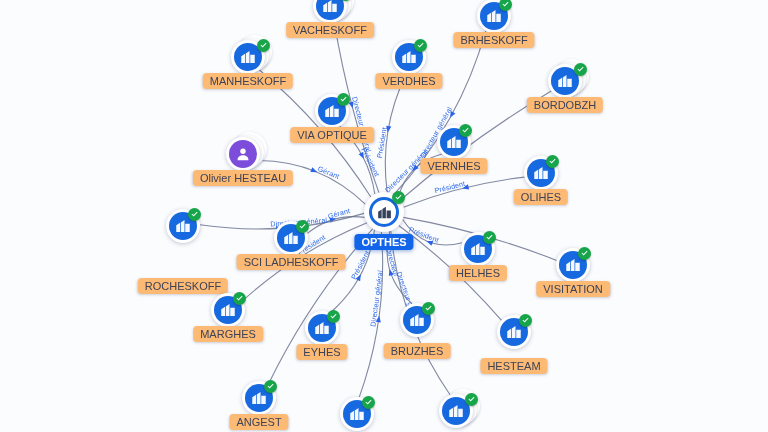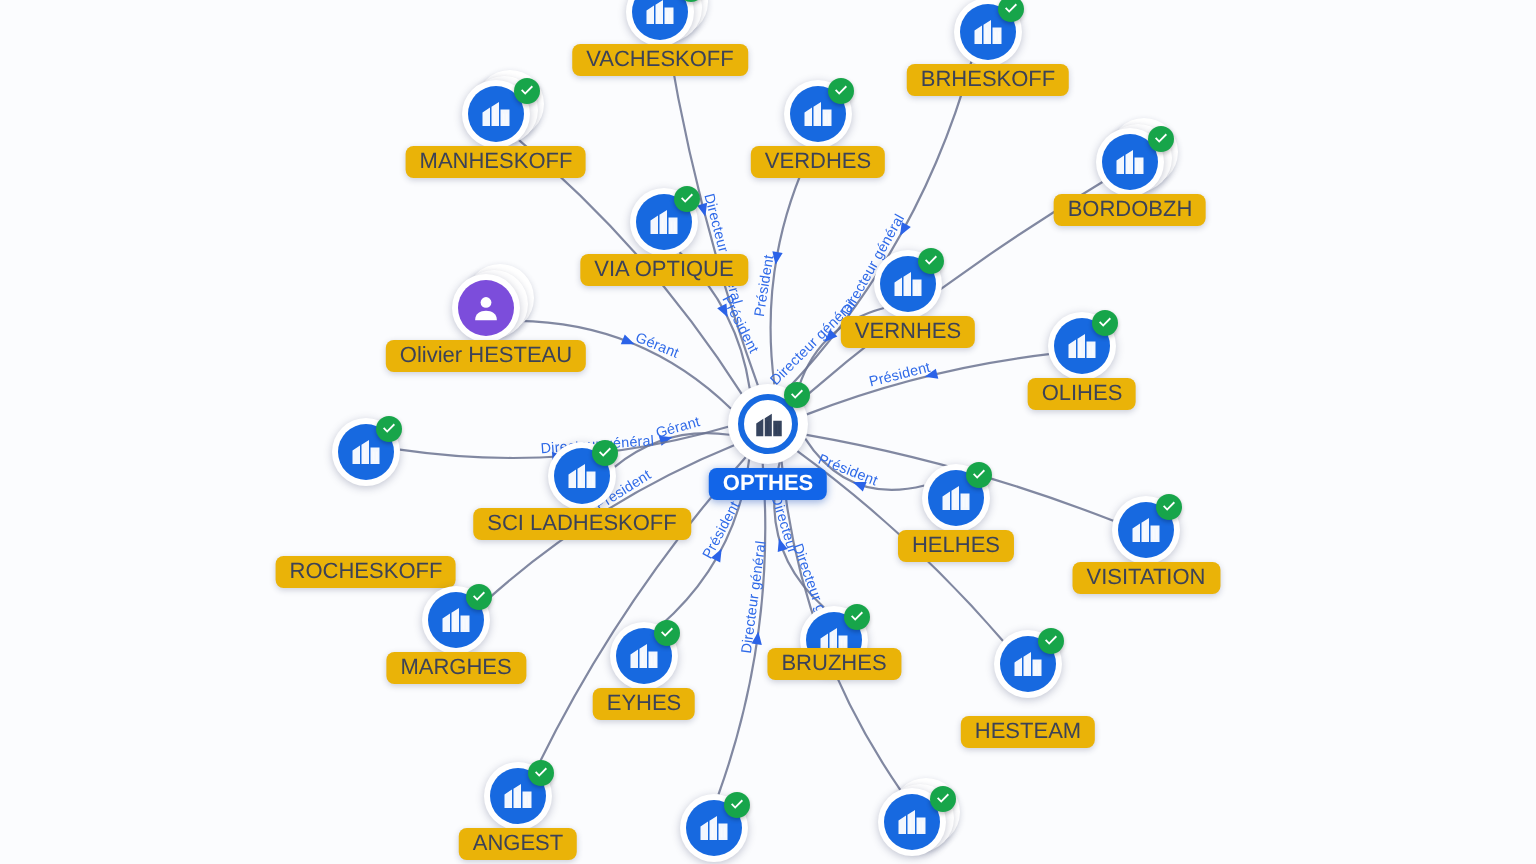--- a/index.html
+++ b/index.html
@@ -28,21 +28,21 @@
   .co .inner{background:#1769e0;}
   .person .inner{background:#7c4ddb;}
   .root .inner{background:#ffffff;border:3px solid #1769e0;}
   .badge{position:absolute;border-radius:50%;background:#17a54a;
          display:flex;align-items:center;justify-content:center;
          box-shadow:0 1px 2px rgba(0,0,0,.25);}
   .badge svg{display:block;}
 
   .label{
     position:absolute;left:50%;transform:translateX(-50%);
-    background:#eab308;color:#3c4257;
+    background:#fdba74;color:#3c4257;
     font-size:11px;white-space:nowrap;
     padding:2px 7px;border-radius:4px;
     box-shadow:0 1px 3px rgba(30,40,80,.22);
     font-family:"Liberation Sans", sans-serif;
   }
   .root .label{background:#1265e8;color:#fff;font-weight:700;
                box-shadow:0 1px 4px rgba(16,70,180,.45);}
 </style>
 </head>
 <body>
@@ -362,21 +362,21 @@
     <path fill="#ffffff" d="M3 20V11l5-3.4V20H3zm6 0V7.2L14 4v16H9zm6 0V9h6v11h-6z" opacity=".95"></path>
     <path fill="#ffffff" d="M10.4 9.2h1.2v9.1h-1.2zM16.4 11.6h1.2v6.7h-1.2zM18.6 11.6h1.2v6.7h-1.2z" opacity=".45"></path>
   </svg>
         </div>
       </div>
       <div class="badge" style="width: 13px; height: 13px; right: -1px; top: -1px;">
         <svg width="9" height="9" viewBox="0 0 24 24" aria-hidden="true">
   <path d="M20 6.5 9.6 17 4 11.4l1.7-1.7 3.9 3.9L18.3 4.8z" fill="#fff"></path>
         </svg>
       </div>
-      <div class="label" style="top: 21px;">BRUZHES</div>
+      <div class="label" style="top: 40px;">BRUZHES</div>
     </div>
     <div class="node co" style="left: 514px; top: 332px; width: 34px; height: 34px;">
       <div class="disc" style="width: 34px; height: 34px; left: 0px; top: 0px;">
         <div class="inner" style="width: 28px; height: 28px;">
           <svg width="18" height="18" viewBox="0 0 24 24" aria-hidden="true">
     <path fill="#ffffff" d="M3 20V11l5-3.4V20H3zm6 0V7.2L14 4v16H9zm6 0V9h6v11h-6z" opacity=".95"></path>
     <path fill="#ffffff" d="M10.4 9.2h1.2v9.1h-1.2zM16.4 11.6h1.2v6.7h-1.2zM18.6 11.6h1.2v6.7h-1.2z" opacity=".45"></path>
   </svg>
         </div>
       </div>

